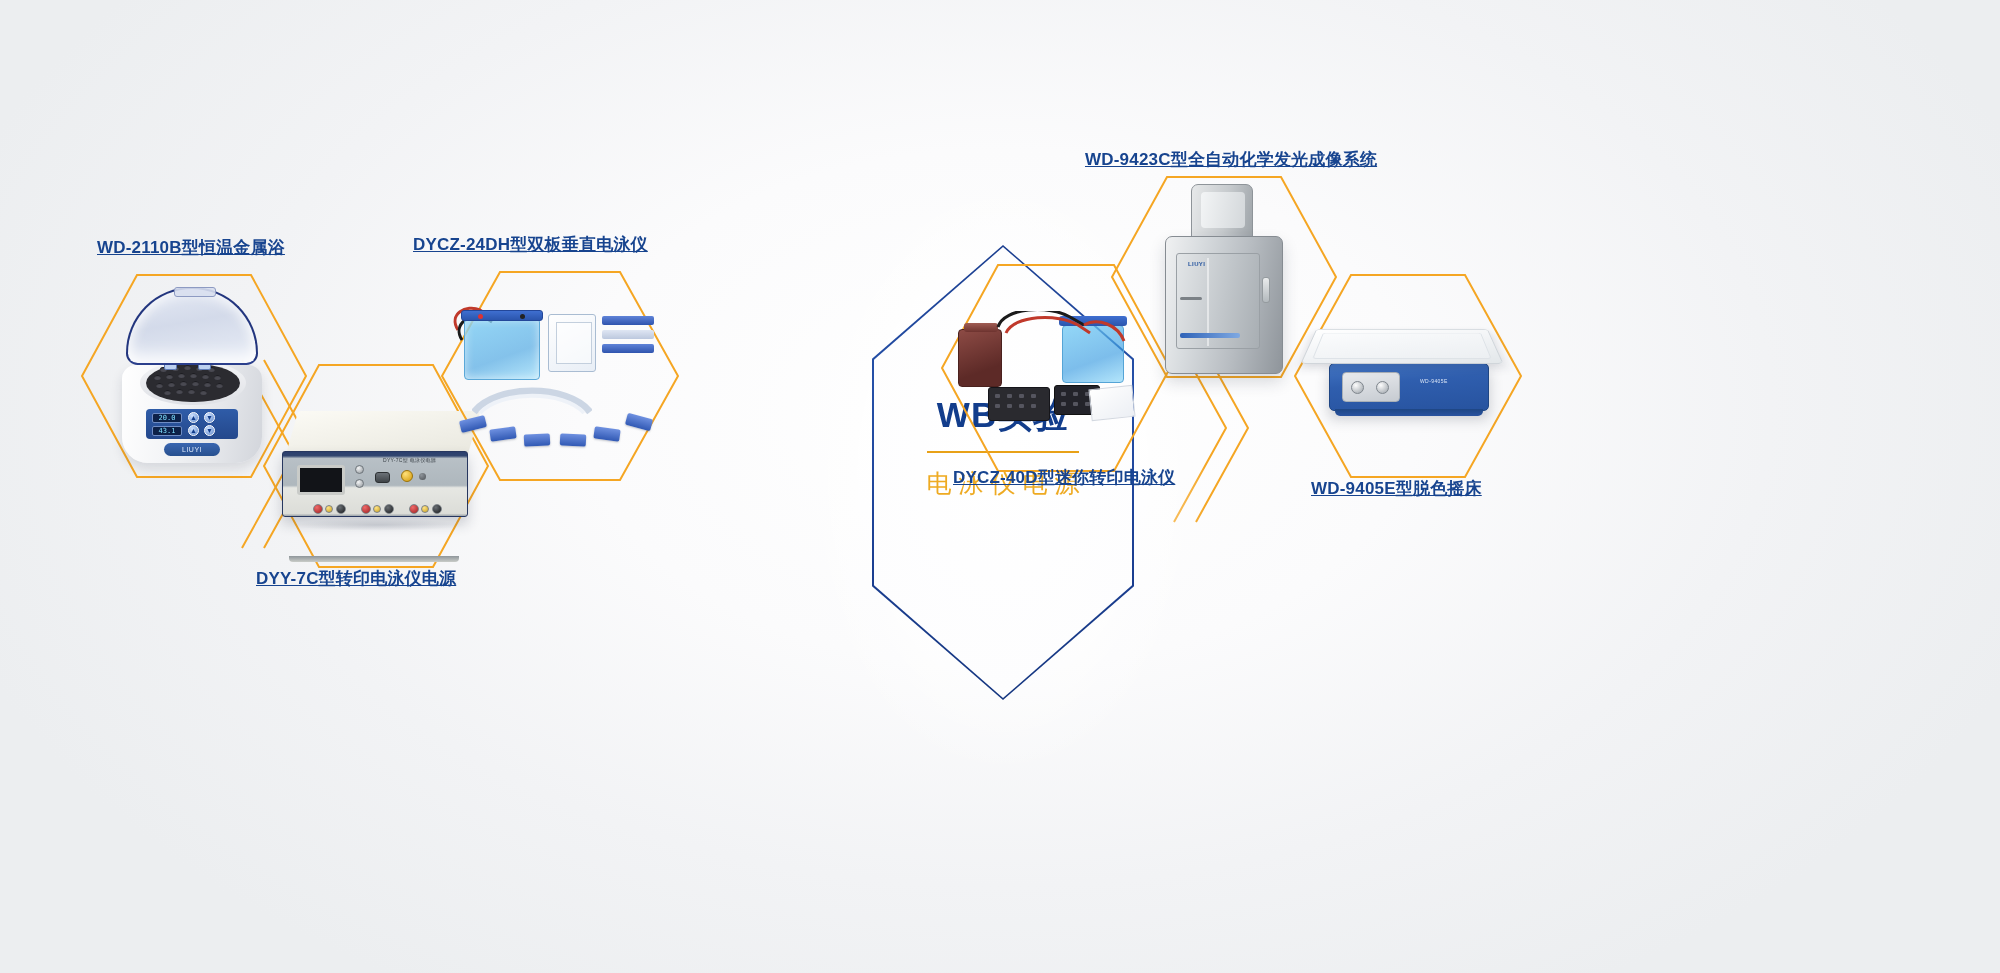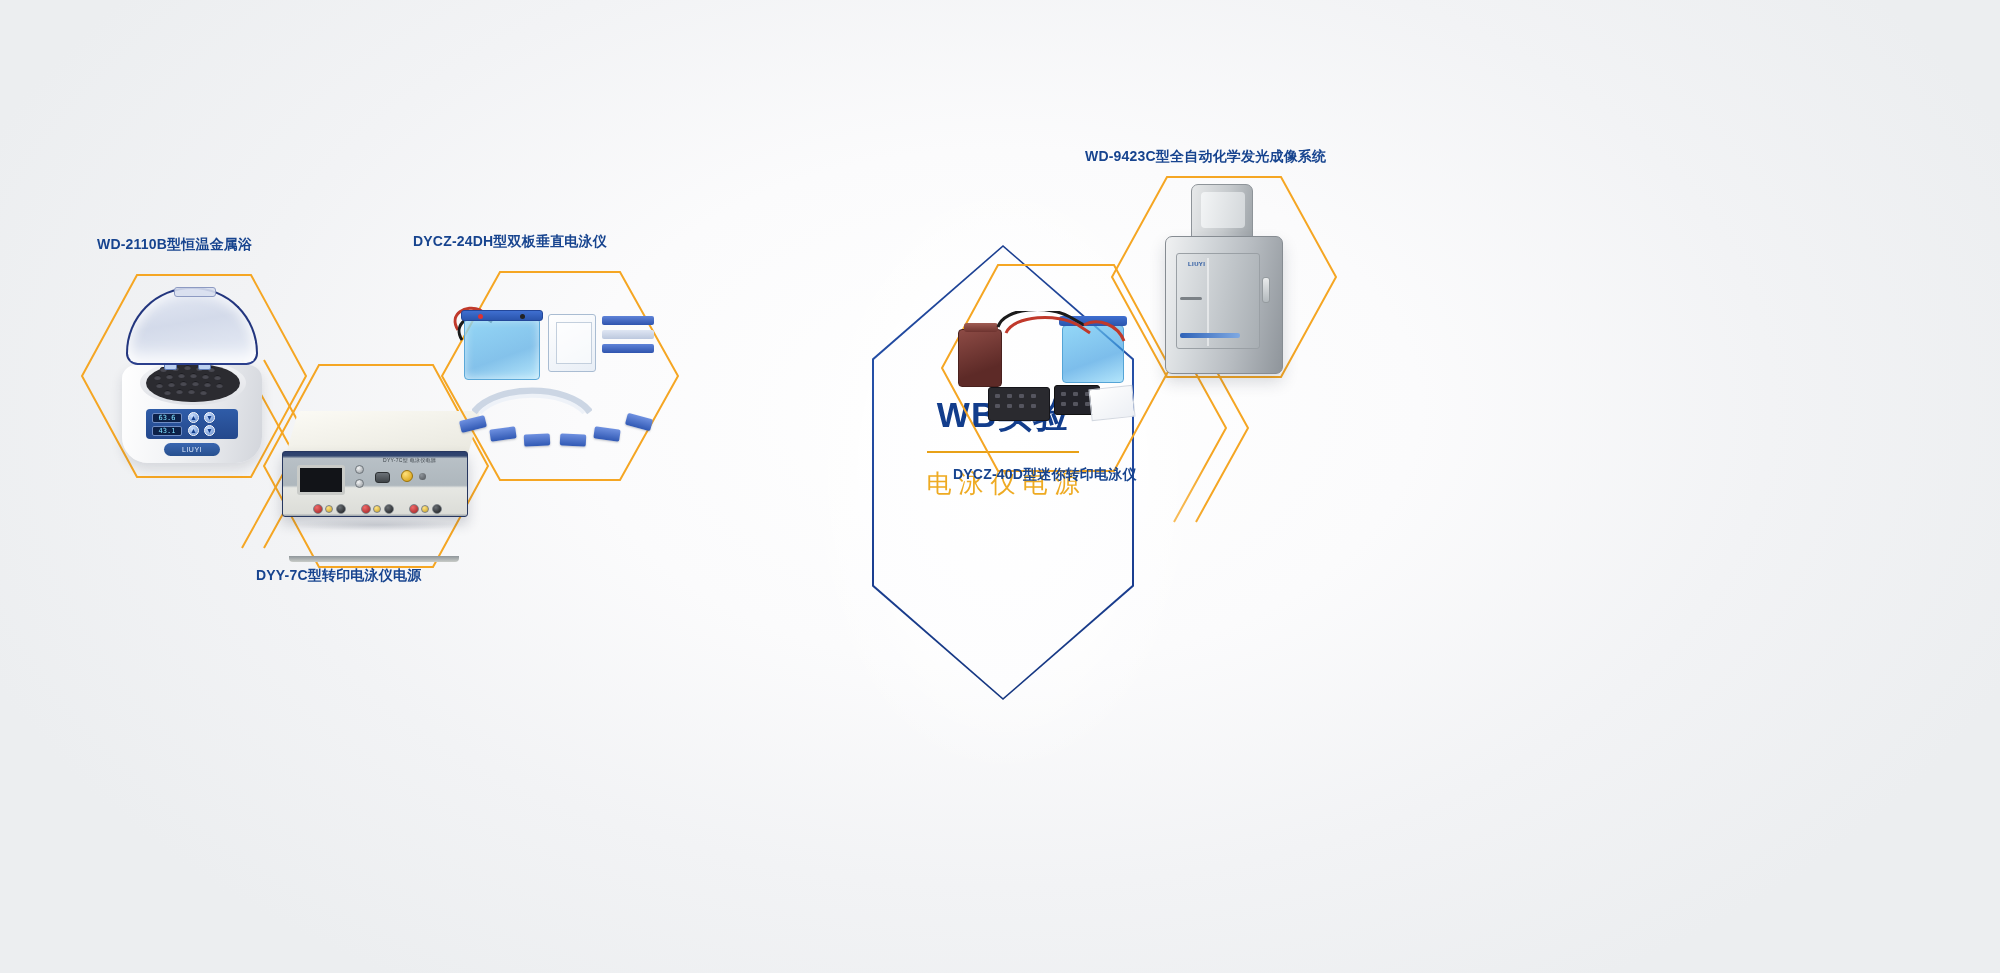--- a/index.html
+++ b/index.html
@@ -52,21 +52,21 @@
   .chev { position:absolute; pointer-events:none; }
   .chev svg { display:block; overflow:visible; }
 
   
   .node { position:absolute; }
   .hexframe { position:absolute; }
   .hexframe svg { display:block; overflow:visible; }
   .photo { position:absolute; pointer-events:none; }
   .label {
     position:absolute; white-space:nowrap;
-    font-size:14px; font-weight:bold; color:#17448f; letter-spacing:.2px;
+    font-size:17px; font-weight:bold; color:#17448f; letter-spacing:.2px;text-decoration:underline;
   }
 
   
   .mb { position:absolute; left:0; top:0; width:150px; height:190px; }
   .mb .lid {
     position:absolute; left:6px; top:6px; width:132px; height:78px;
     border-radius:68px 68px 12px 12px;
     background:linear-gradient(170deg, rgba(229,234,245,.95) 0%, rgba(206,214,232,.85) 45%, rgba(232,237,247,.9) 100%);
     border:2px solid #22357e; border-bottom-color:#2b3f8c;
     box-shadow:inset 0 -8px 16px rgba(255,255,255,.85), inset 0 6px 12px rgba(255,255,255,.6);
@@ -407,21 +407,21 @@
             <i style="left:24px;top:29px"></i>
               <i style="left:36px;top:28px"></i>
               <i style="left:48px;top:28px"></i>
             <i style="left:60px;top:29px"></i>
           </div>
         </div>
         <div class="hinge1"></div>
         <div class="hinge2"></div>
         <div class="lid"></div>
         <div class="panel">
-          <div class="seg a">63.6</div>
+          <div class="seg a">20.0</div>
           <div class="seg b">43.1</div>
           <div class="arw a1">▲</div>
           <div class="arw a2">▼</div>
           <div class="arw b1">▲</div>
           <div class="arw b2">▼</div>
         </div>
         <div class="brand">LIUYI</div>
       </div>
     </div>
     <div class="label" style="left:17px; top:-37px;">WD-2110B型恒温金属浴</div>
@@ -567,14 +567,37 @@
           <div class="logo">LIUYI</div>
           <div class="slot"></div>
           <div class="bluebar"></div>
           <div class="handle"></div>
         </div>
       </div>
     </div>
     <div class="label" style="left:-25px; top:-27px;">WD-9423C型全自动化学发光成像系统</div>
   </div>
 
+  <div class="node" style="left:1293px; top:273px; width:230px; height:206px;">
+    <div class="hexframe" style="left:0; top:0;">
+      <svg width="230" height="206" viewBox="0 0 230 206" fill="none">
+        <polygon points="58,2 172,2 228,103 172,204 58,204 2,103" stroke="#f5a623" stroke-width="2" fill="none"></polygon>
+      </svg>
+    </div>
+    <div class="photo" style="left:16px; top:44px; width:200px; height:120px;">
+      <div class="sk">
+        <div class="base">
+          <div class="panel">
+            <i class="k1"></i>
+            <i class="k2"></i>
+          </div>
+          <div class="badge">WD-9405E</div>
+        </div>
+        <div class="feet"></div>
+        <div class="tray">
+          <div class="trayinner"></div>
+        </div>
+      </div>
+    </div>
+    <div class="label" style="left:18px; top:204px;">WD-9405E型脱色摇床</div>
+  </div>
 
 </div>
 
 </body></html>

